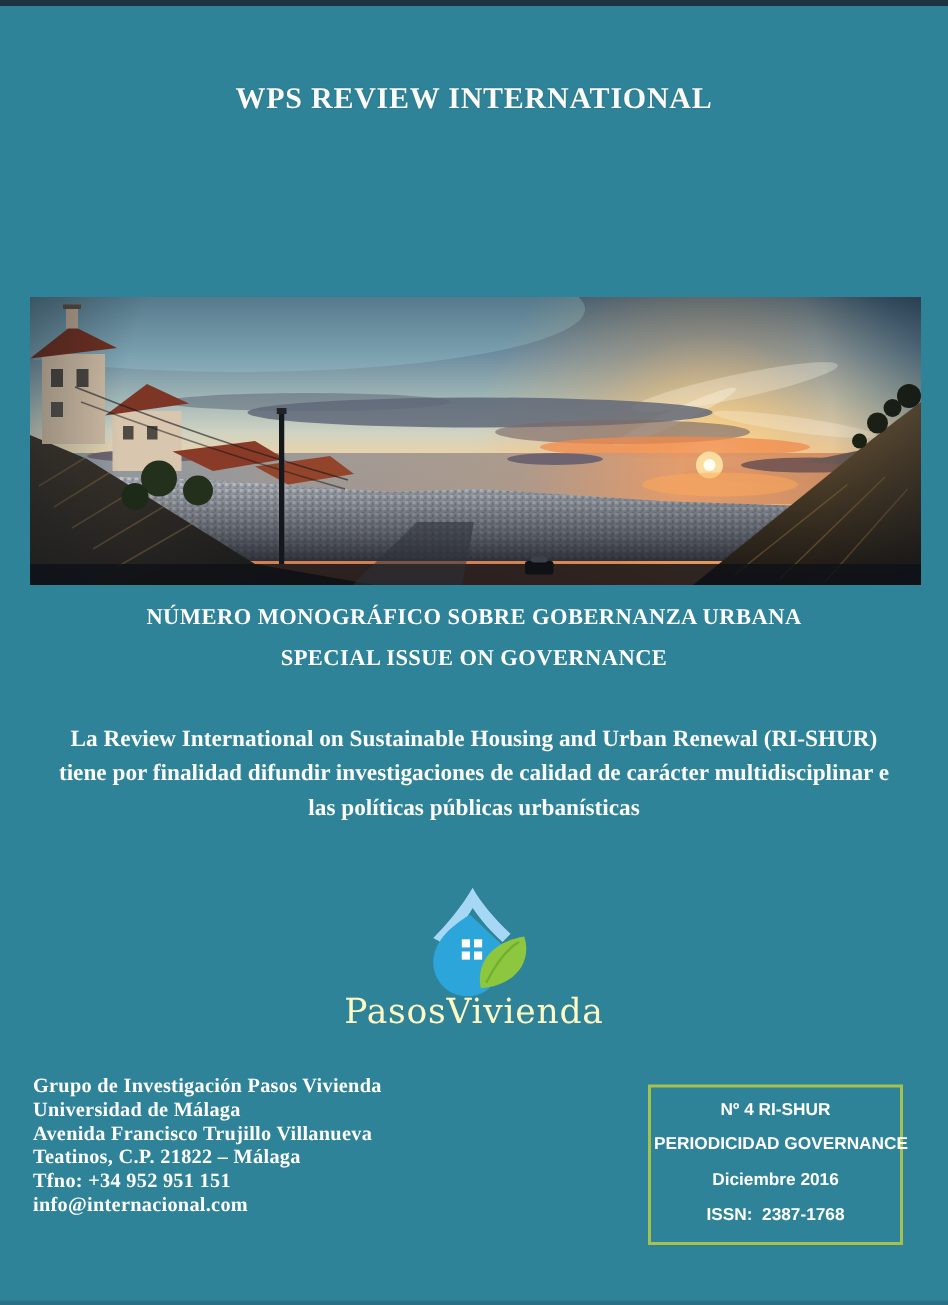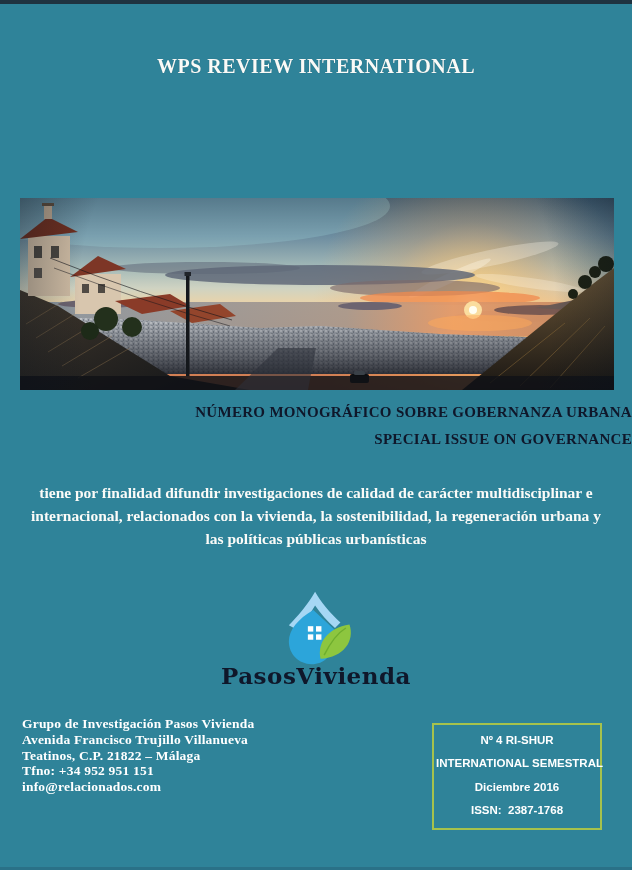--- a/index.html
+++ b/index.html
@@ -16,34 +16,34 @@
   .masthead .m-line{
     font-weight:bold;font-size:20px;line-height:22px;letter-spacing:.5px;
     margin:0 0 26px 0;text-shadow:0 0 1px rgba(0,0,0,.25);
   }
 
   
   .photo{position:absolute;left:20px;top:198px;width:594px;height:192px;overflow:hidden;}
   .photo svg{display:block;}
 
   
-  .subtitle{position:absolute;top:403px;left:0;right:0;text-align:right;color:#0f172a;}
+  .subtitle{position:absolute;top:403px;left:0;right:0;text-align:center;color:#ffffff;}
   .subtitle .s-line{font-weight:bold;font-size:15px;line-height:18px;margin:0 0 9px 0;letter-spacing:.3px;}
 
   
   .mission{position:absolute;top:481px;left:30px;right:30px;text-align:center;color:#fbfbf8;}
   .mission .p-line{font-weight:bold;font-size:15.5px;line-height:23px;margin:0;}
 
   
   .logo{position:absolute;top:590px;left:0;right:0;text-align:center;}
   .logo .icon{display:block;margin:0 auto;}
   .logo .wordmark{
     display:block;margin-top:-4px;
     font-family:"DejaVu Serif",serif;font-size:23px;letter-spacing:.5px;
-    color:#0f172a;font-weight:bold;
+    color:#fef9c3;font-weight:normal;
   }
 
   
   .contact{position:absolute;left:22px;top:716px;color:#ffffff;}
   .contact .c-line{font-weight:bold;font-size:13.5px;line-height:15.8px;margin:0;letter-spacing:.2px;}
 
   
   .issue-box{
     position:absolute;left:432px;top:723px;width:170px;height:107px;
     border:2px solid #a6c24c;box-sizing:border-box;
@@ -196,22 +196,22 @@
       <rect x="0" y="0" width="594" height="192" fill="url(#vig)"></rect>
     </svg>
   </div>
 
   <div class="subtitle">
     <p class="s-line">NÚMERO MONOGRÁFICO SOBRE GOBERNANZA URBANA</p>
     <p class="s-line">SPECIAL ISSUE ON GOVERNANCE</p>
   </div>
 
   <div class="mission">
+    <p class="p-line">La Review International on Sustainable Housing and Urban Renewal (RI-SHUR)</p>
     <p class="p-line">tiene por finalidad difundir investigaciones de calidad de carácter multidisciplinar e</p>
-    <p class="p-line">internacional, relacionados con la vivienda, la sostenibilidad, la regeneración urbana y</p>
     <p class="p-line">las políticas públicas urbanísticas</p>
   </div>
 
   <div class="logo">
     <svg class="icon" width="122" height="76" viewBox="0 0 122 84">
       <path d="M60,2 C52,16 40,30 31,39 L40,44 C48,34 55,26 60,17 C66,26 74,35 82,42 L88,36 C77,26 66,13 60,2 Z" fill="#a6d7f4"></path>
       <path d="M58,22 L88,50 L80,50 L80,56 C80,72 70,82 56,82 C42,82 31,71 31,57 C31,44 41,32 58,22 Z" fill="#2ca5da"></path>
       <g fill="#ffffff">
         <rect x="52" y="40" width="6" height="6"></rect>
         <rect x="61" y="40" width="6" height="6"></rect>
@@ -219,27 +219,28 @@
         <rect x="61" y="49" width="6" height="6"></rect>
       </g>
       <path d="M66,76 C62,58 74,42 98,38 C104,56 92,74 66,76 Z" fill="#8dc63f"></path>
       <path d="M70,72 C76,60 84,48 94,42" stroke="#6fae2e" stroke-width="1.6" fill="none"></path>
     </svg>
     <span class="wordmark">PasosVivienda</span>
   </div>
 
   <div class="contact">
     <p class="c-line">Grupo de Investigación Pasos Vivienda</p>
+    <p class="c-line">Universidad de Málaga</p>
     <p class="c-line">Avenida Francisco Trujillo Villanueva</p>
     <p class="c-line">Teatinos, C.P. 21822 – Málaga</p>
     <p class="c-line">Tfno: +34 952 951 151</p>
-    <p class="c-line">info@relacionados.com</p>
+    <p class="c-line">info@internacional.com</p>
   </div>
 
   <div class="issue-box">
     <div class="b-line">Nº 4 RI-SHUR</div>
-    <div class="b-line">INTERNATIONAL SEMESTRAL</div>
+    <div class="b-line">PERIODICIDAD GOVERNANCE</div>
     <div class="b-line">Diciembre 2016</div>
     <div class="b-line">ISSN:  2387-1768</div>
   </div>
 
   <div class="bottom-bar"></div>
 </div>
 
 </body></html>

